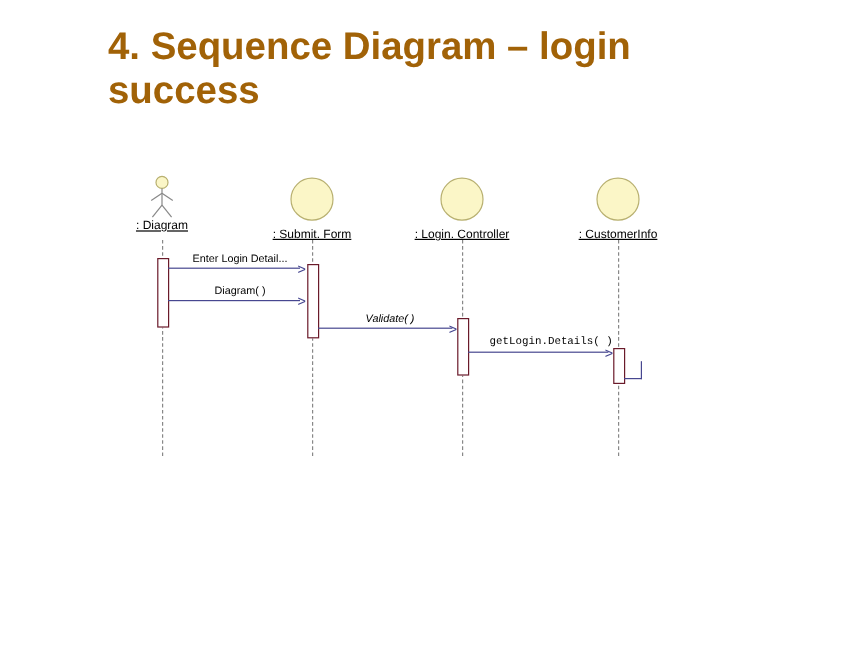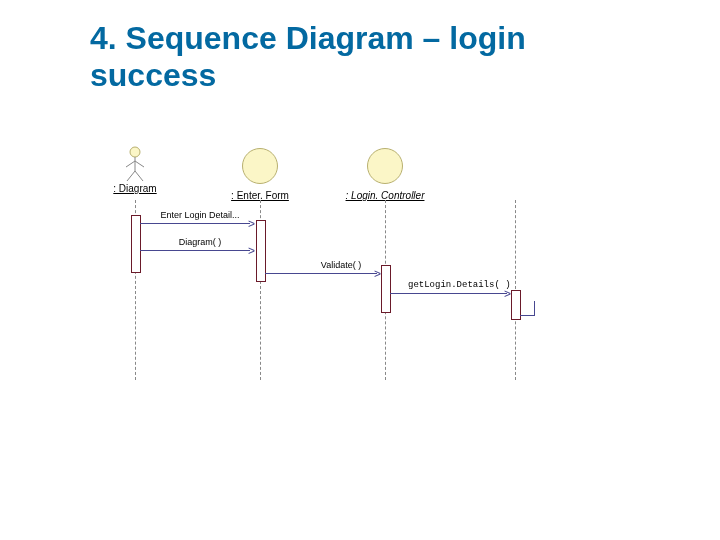--- a/index.html
+++ b/index.html
@@ -12,21 +12,21 @@
     position: relative;
     overflow: hidden;
   }
   .title {
     position: absolute;
     left: 90px;
     top: 20px;
     width: 560px;
     font-size: 32px;
     font-weight: bold;
-    color: #0369a1;
+    color: #a16207;
     line-height: 1.15;
   }
   .diagram {
     position: absolute;
     left: 90px;
     top: 145px;
     width: 560px;
     height: 350px;
   }
   .actor {
@@ -101,48 +101,52 @@
       <line x1="13" y1="16" x2="4" y2="22" stroke="#888"></line>
       <line x1="13" y1="16" x2="22" y2="22" stroke="#888"></line>
       <line x1="13" y1="26" x2="5" y2="36" stroke="#888"></line>
       <line x1="13" y1="26" x2="21" y2="36" stroke="#888"></line>
     </svg>
     <div class="obj-label">: Diagram</div>
   </div>
 
   <div class="actor" style="left:115px; top:3px;">
     <div class="obj-circle"></div>
-    <div class="obj-label">: Enter. Form</div>
+    <div class="obj-label">: Submit. Form</div>
   </div>
 
-  <div class="actor" style="left:240px; top:3px;font-style:italic;">
+  <div class="actor" style="left:240px; top:3px;">
     <div class="obj-circle"></div>
     <div class="obj-label">: Login. Controller</div>
   </div>
 
+  <div class="actor" style="left:370px; top:3px;">
+    <div class="obj-circle"></div>
+    <div class="obj-label">: CustomerInfo</div>
+  </div>
 
   <div class="lifeline" style="left:45px; top:55px; height:180px;"></div>
   <div class="lifeline" style="left:170px; top:55px; height:180px;"></div>
   <div class="lifeline" style="left:295px; top:55px; height:180px;"></div>
   <div class="lifeline" style="left:425px; top:55px; height:180px;"></div>
 
   <div class="activation" style="left:41px; top:70px; height:56px;"></div>
   <div class="activation" style="left:166px; top:75px; height:60px;"></div>
   <div class="activation" style="left:291px; top:120px; height:46px;"></div>
   <div class="activation" style="left:421px; top:145px; height:28px;"></div>
 
   <div class="msg" style="left:55px; top:65px; width:110px;">Enter Login Detail...</div>
   <div class="arrow-line" style="left:50px; top:78px; width:110px;"></div>
   <div class="arrow-head" style="left:158px; top:76px;">&gt;</div>
 
   <div class="msg" style="left:80px; top:92px; width:60px;">Diagram( )</div>
   <div class="arrow-line" style="left:50px; top:105px; width:110px;"></div>
   <div class="arrow-head" style="left:158px; top:103px;">&gt;</div>
 
-  <div class="msg" style="left:216px; top:115px; width:70px;">Validate( )</div>
+  <div class="msg" style="left:200px; top:115px; width:70px;font-style:italic;">Validate( )</div>
   <div class="arrow-line" style="left:175px; top:128px; width:112px;"></div>
   <div class="arrow-head" style="left:284px; top:126px;">&gt;</div>
 
   <div class="msg" style="left:318px; top:135px; width:100px;font-family:Liberation Mono, monospace;">getLogin.Details( )</div>
   <div class="arrow-line" style="left:300px; top:148px; width:117px;"></div>
   <div class="arrow-head" style="left:414px; top:146px;">&gt;</div>
 
   <div class="self-return" style="left:430px; top:156px;"></div>
 
 </div>

